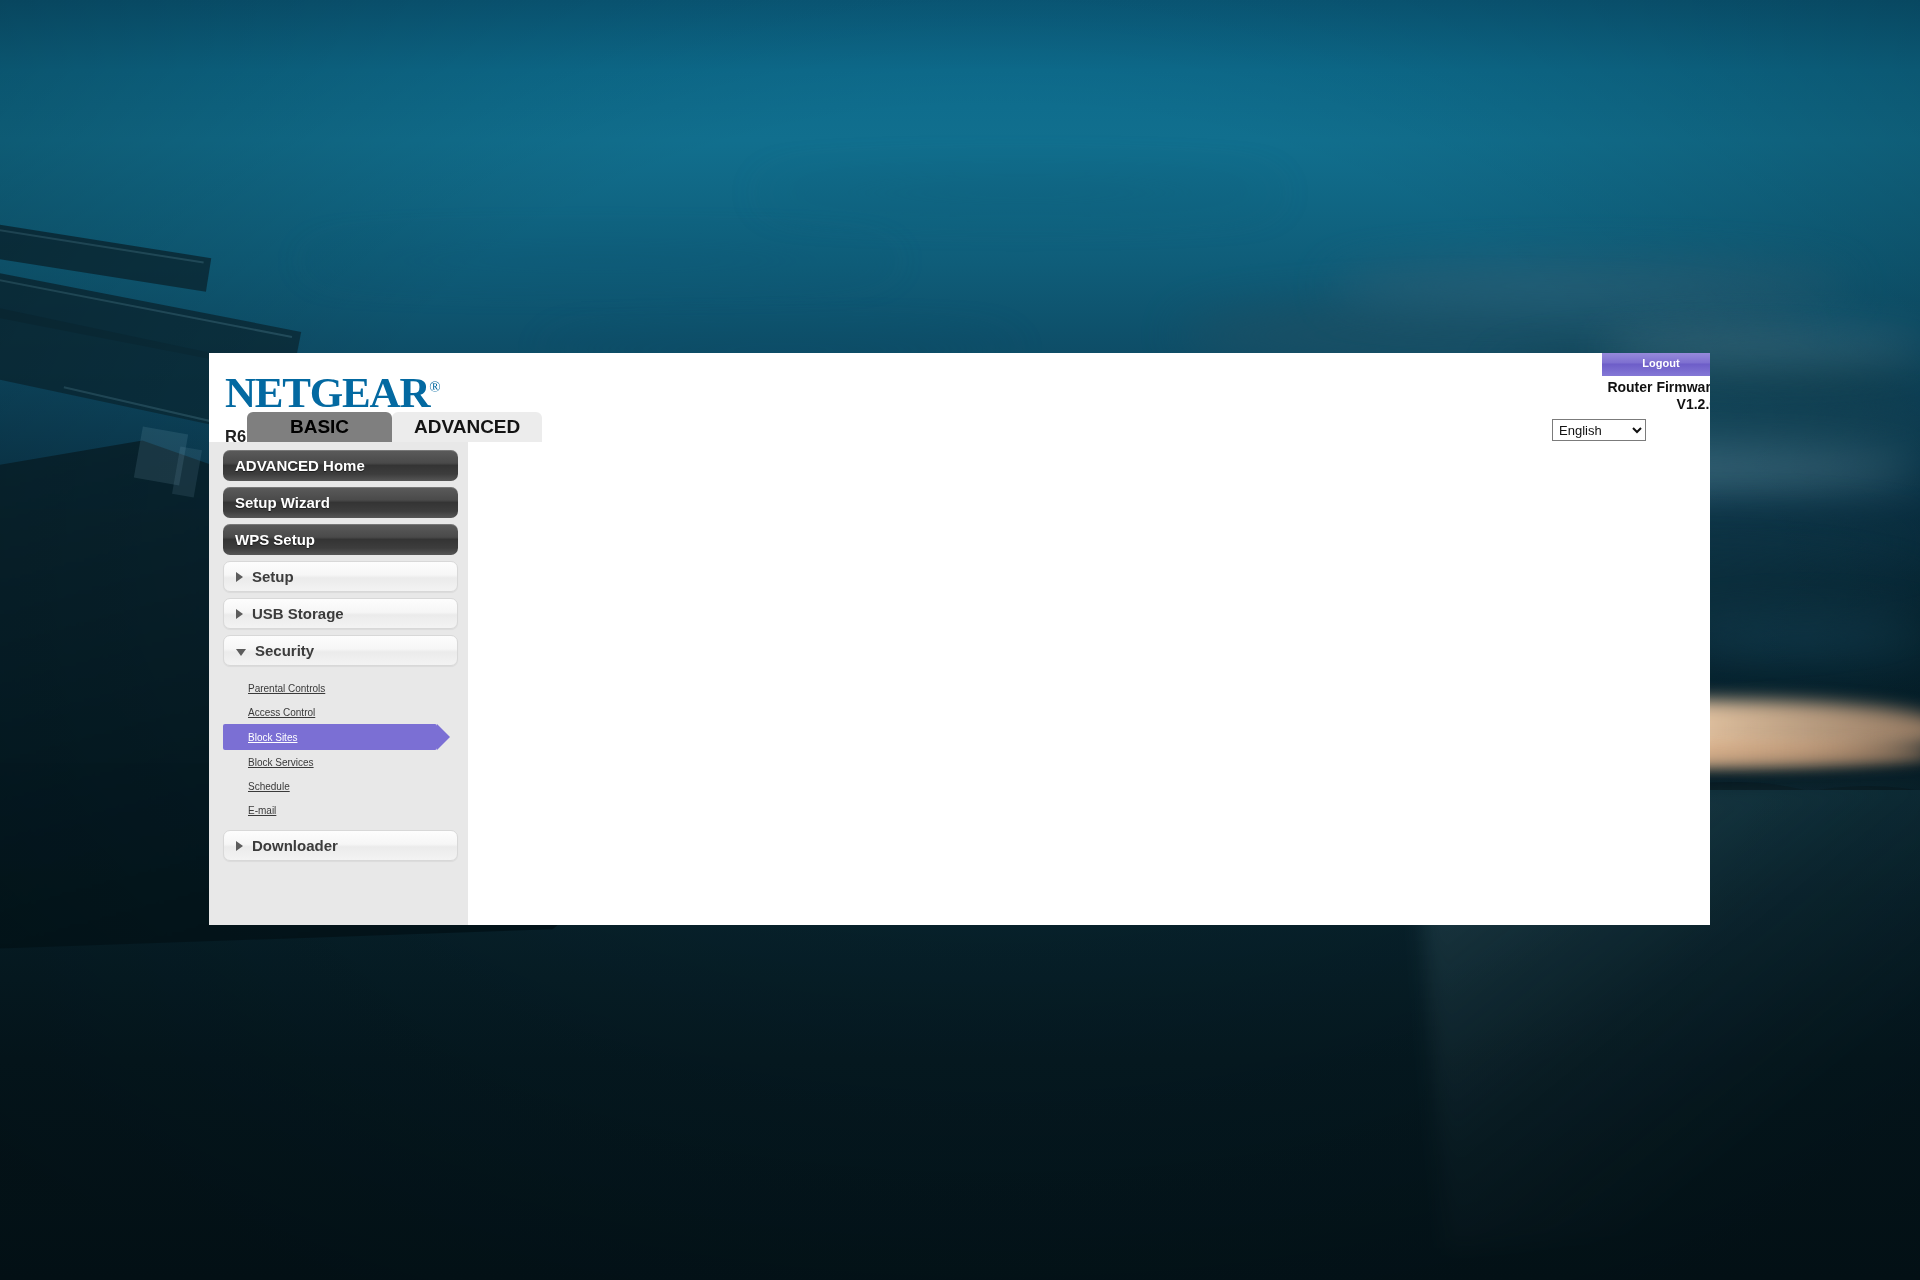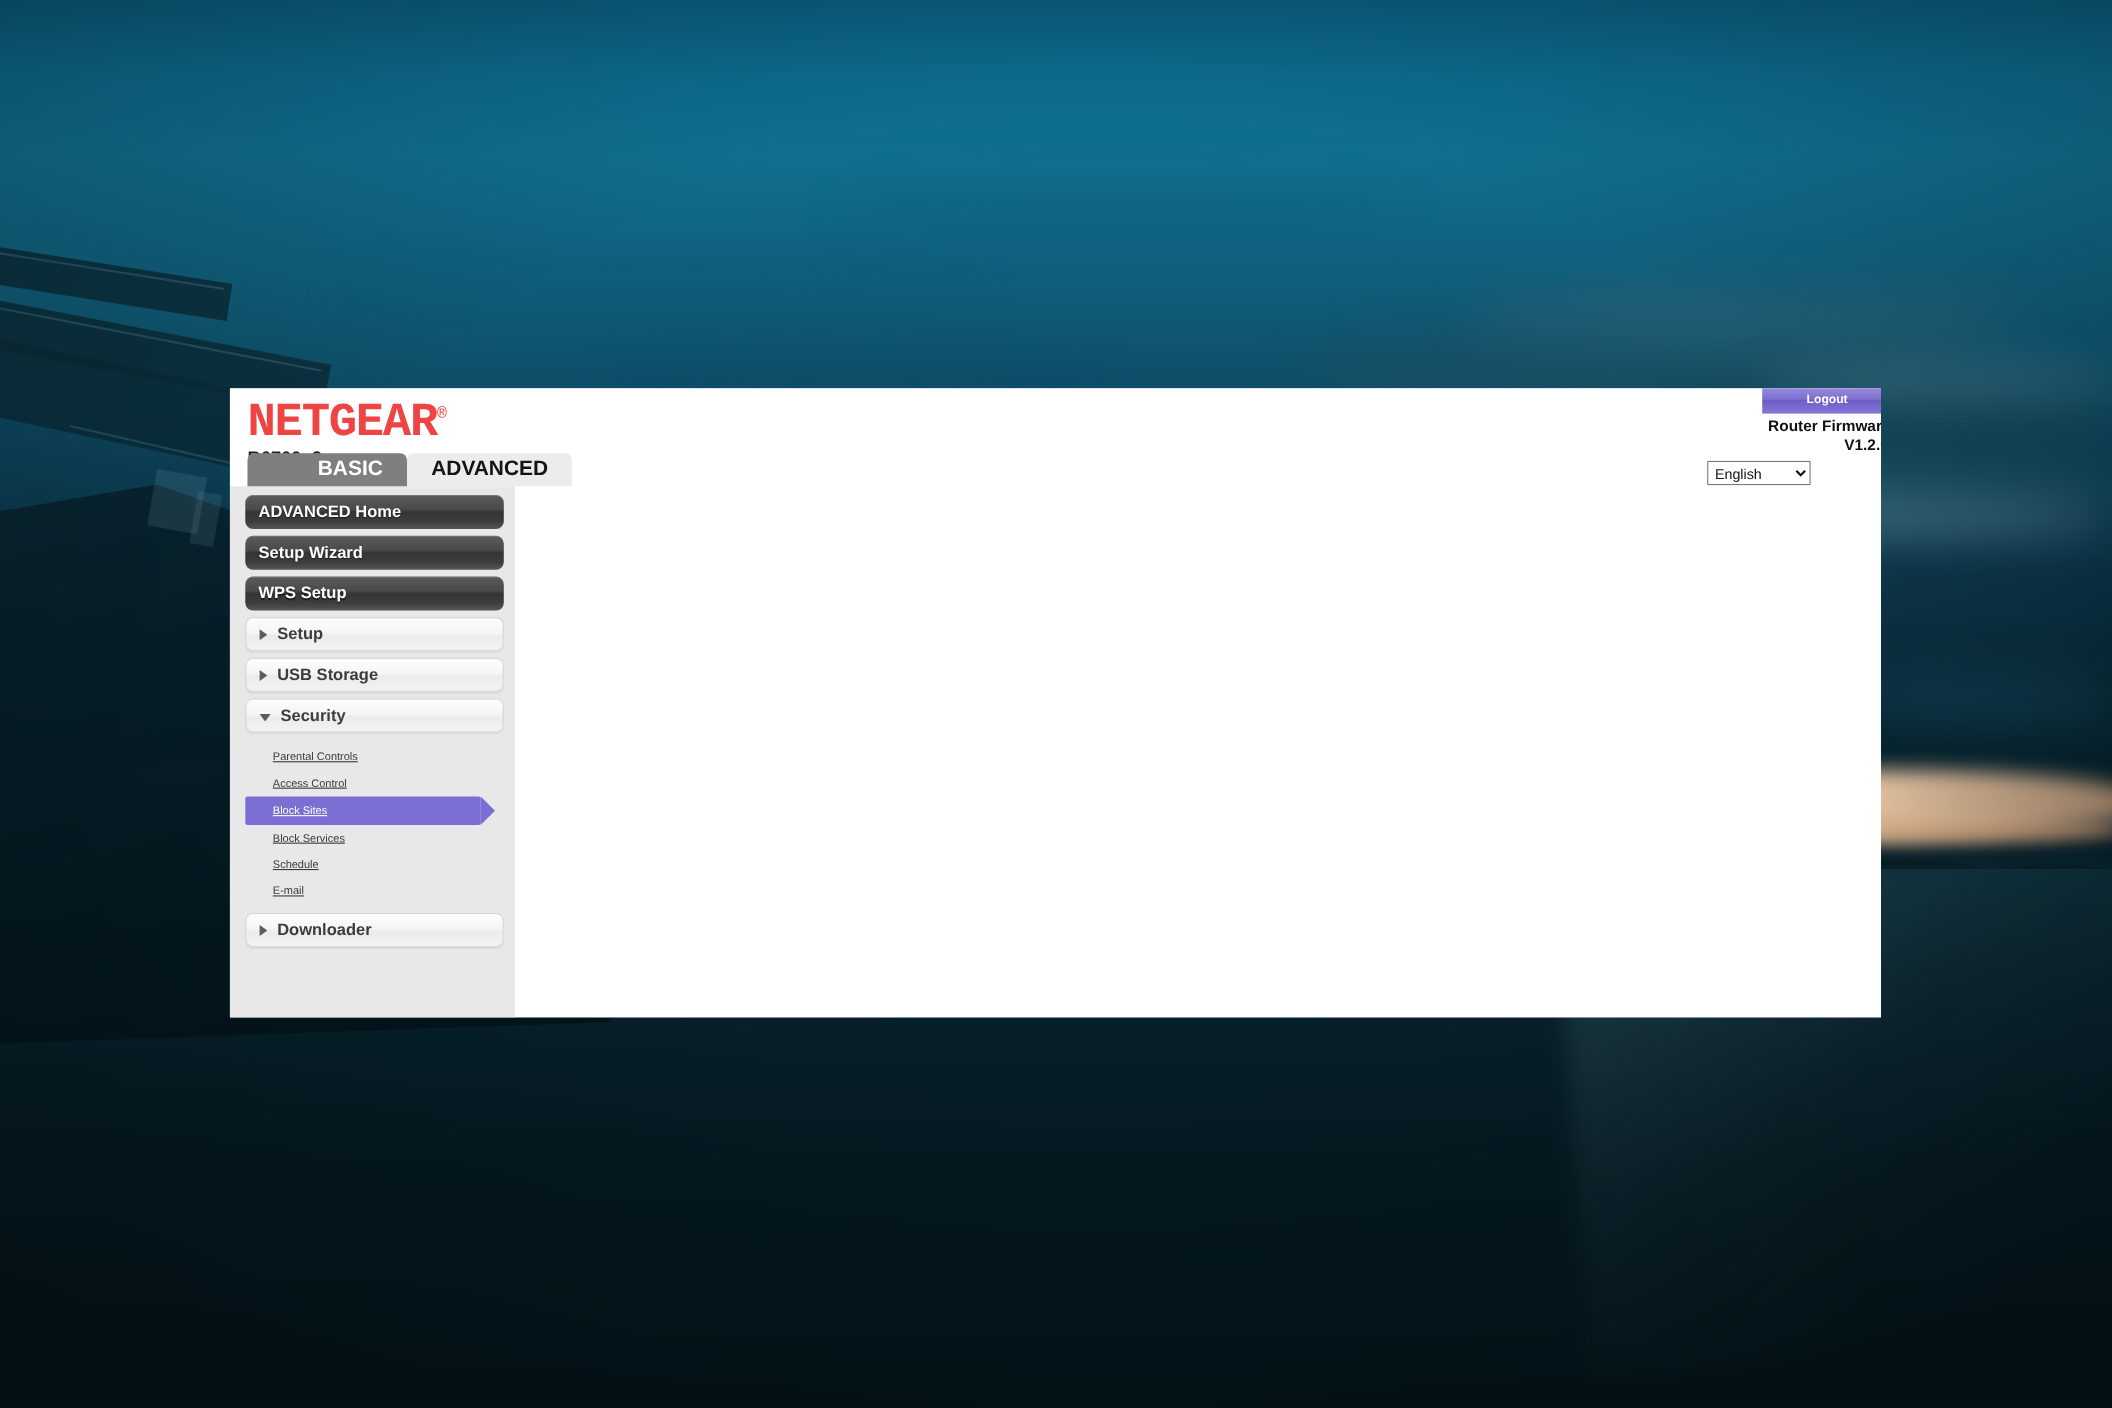--- a/index.html
+++ b/index.html
@@ -121,26 +121,26 @@
     height: 89px;
     background: #ffffff;
     overflow: visible;
   }
   #brand {
     position: absolute;
     left: 16px;
     top: 2px;
   }
   #logo {
-    font-family: Liberation Mono, monospace;
+    font-family: Liberation Serif, serif;
     font-size: 43px;
     font-weight: bold;
     letter-spacing: -1.2px;
-    color: #ef4444;
-    line-height: 44px;
+    color: #0369a1;
+    line-height: 64px;
     white-space: nowrap;
   }
   #logo .reg {
     font-size: 15px;
     vertical-align: super;
     font-weight: normal;
   }
   #model {
     font-size: 16.5px;
     font-weight: bold;
@@ -206,23 +206,24 @@
     font-family: "Liberation Sans", sans-serif;
     height: 30px;
     line-height: 30px;
     padding: 0 22px;
     border-radius: 6px 6px 0 0;
     cursor: pointer;
     white-space: nowrap;
   }
   .tab.inactive {
     background: #7f7f7f;
-    color: #ffffff;
+    color: #000000;
     min-width: 145px;
-    text-align: right;
+    text-align: center;
+    margin-left: 22px;
   }
   .tab.active {
     background: #ececec;
     color: #141414;
     min-width: 145px;
     text-align: center;
   }
 
   
   #body-row {

